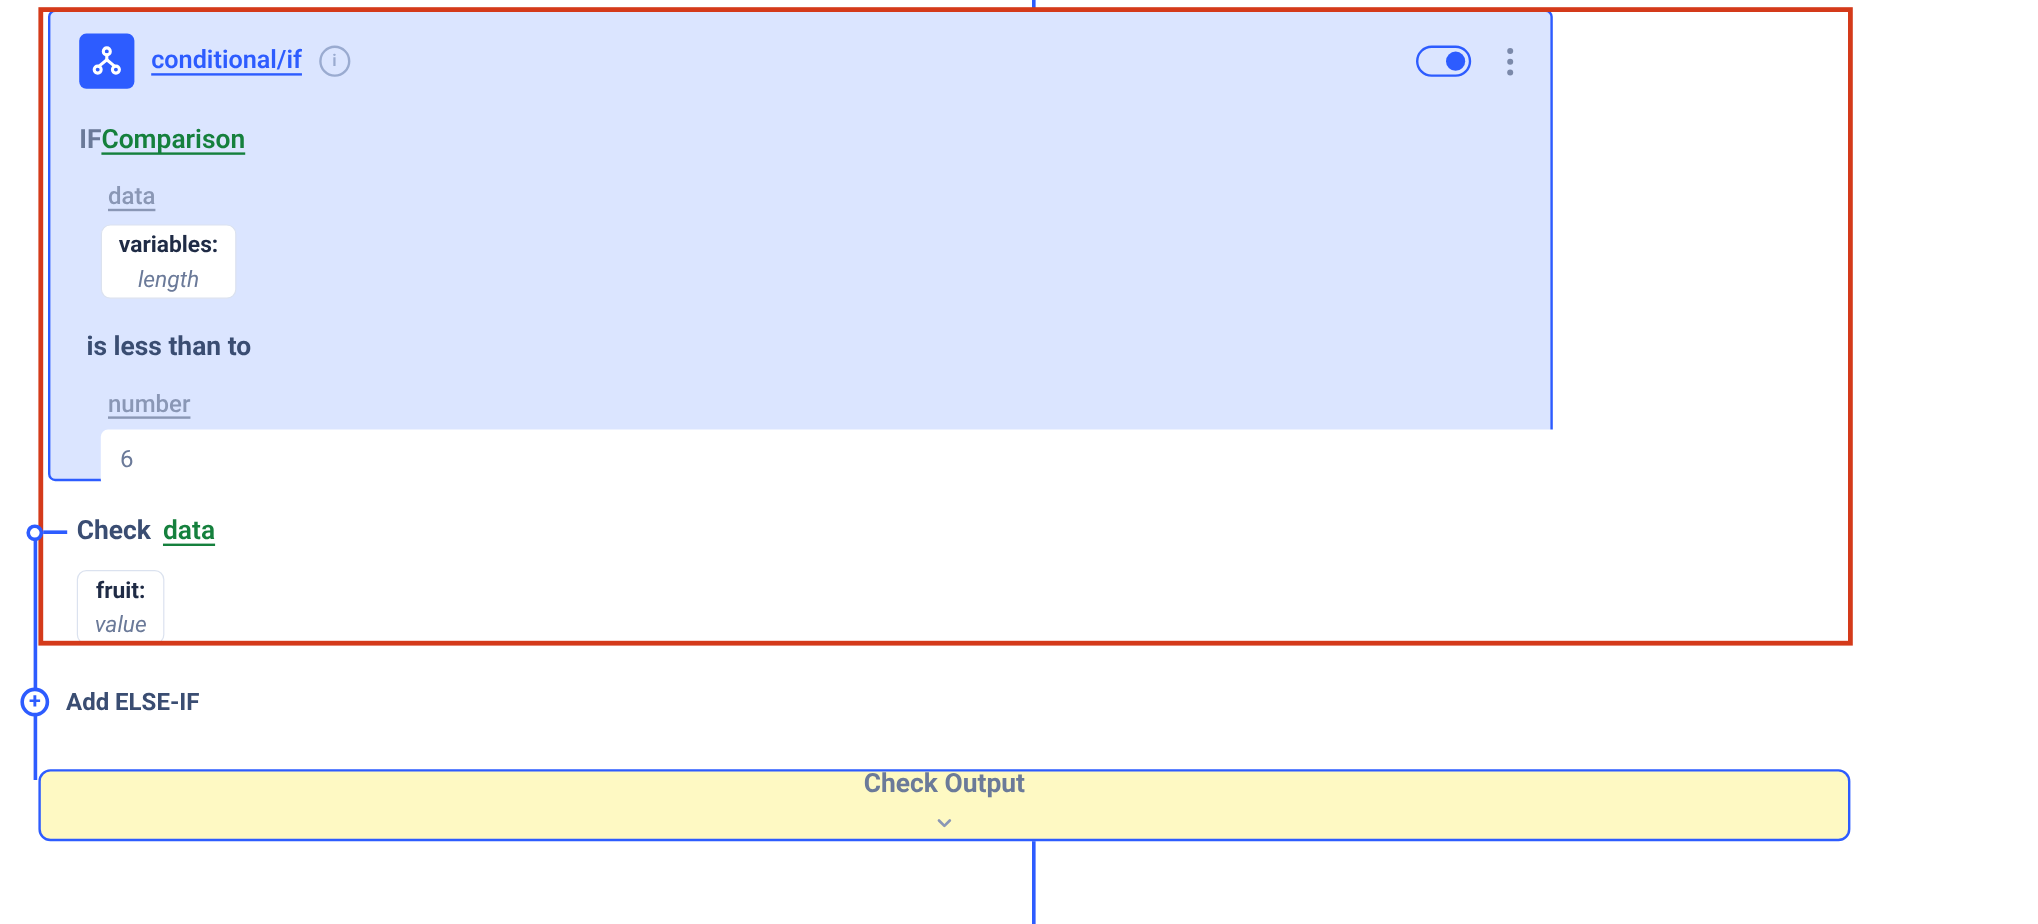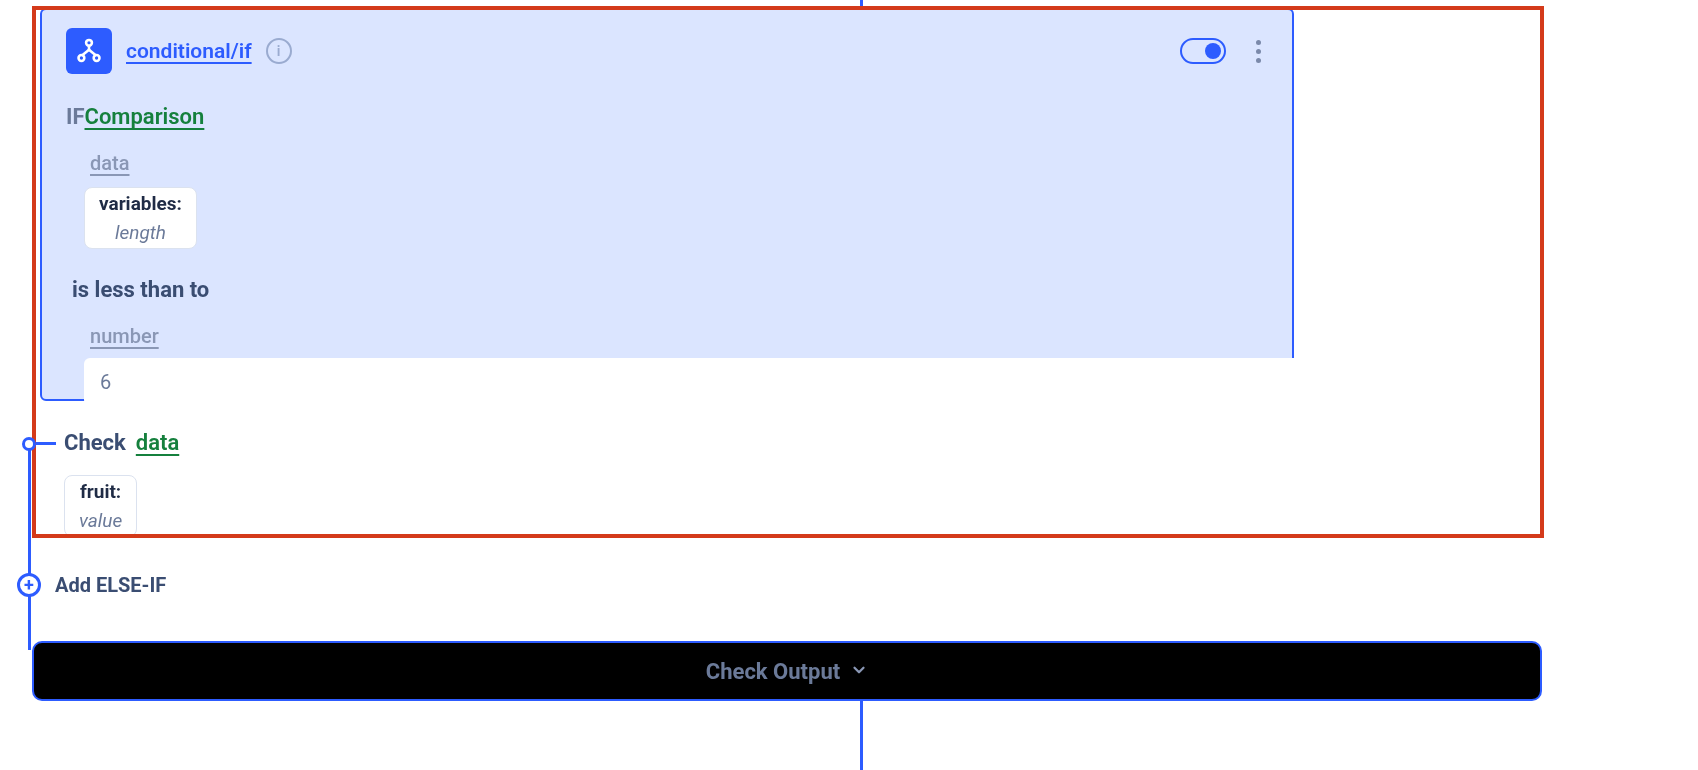--- a/index.html
+++ b/index.html
@@ -282,31 +282,32 @@
     font-weight: 700;
   }
 
   
   .check-output {
     position: absolute;
     left: 32px;
     top: 641px;
     width: 1510px;
     height: 60px;
-    background: #000000;
+    background: #fef9c3;
     border: 2px solid #2d5cff;
     border-radius: 10px;
     display: flex;
     align-items: center;
     justify-content: center;
     gap: 10px;
     color: #6b7a99;
     font-size: 22px;
     font-weight: 700;
     cursor: pointer;
+    flex-direction: column;
   }
   .chevron-down {
     display: inline-block;
   }
   .chevron-down svg { width: 18px; height: 18px; }
 
   
   .bottom-connector {
     position: absolute;
     left: 860px;

